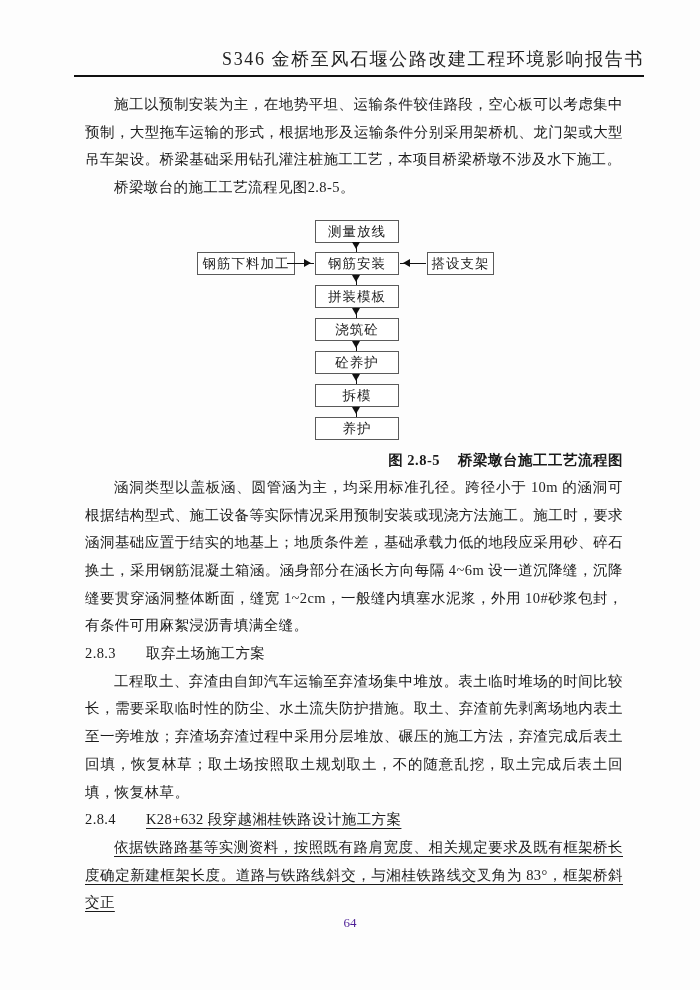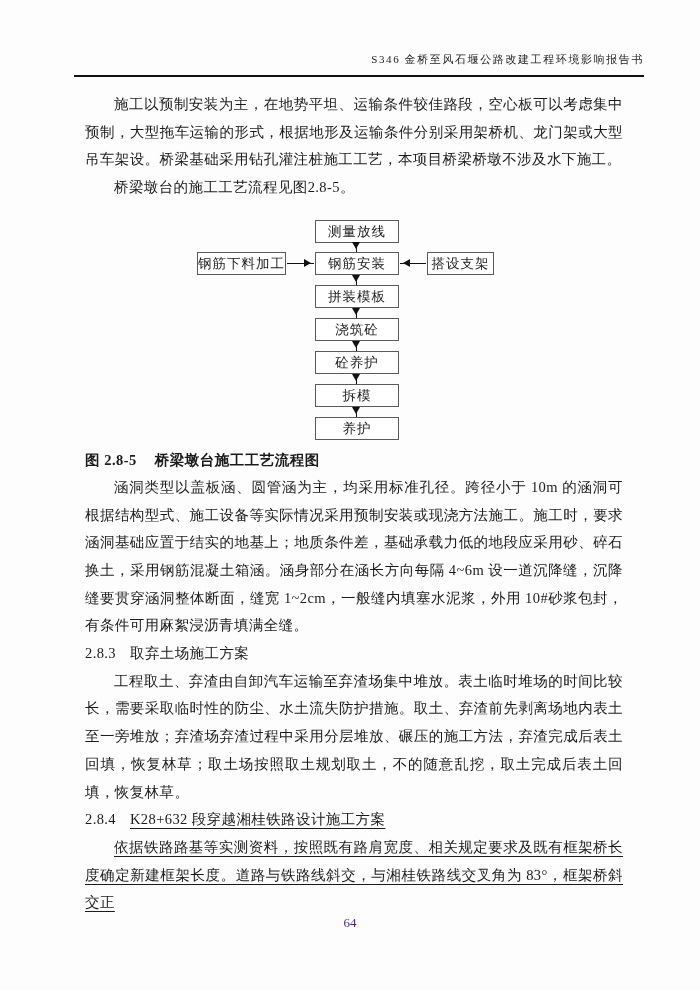--- a/index.html
+++ b/index.html
@@ -16,37 +16,37 @@
     overflow:hidden;
   }
   
   .header {
     position:absolute; top:50px; left:74px; right:56px;
     border-bottom:2px solid #111;
     padding-bottom:7px;
   }
   .header-title {
     text-align:right;
-    font-size:11px;
+    font-size:18px;
     letter-spacing:1.6px;
     color:#222;
     line-height:18px;
   }
   
   .content {
     position:absolute; top:91px; left:85px; width:538px;
     font-size:14.5px;
     line-height:27.7px;
     text-align:justify;
     letter-spacing:0.4px;
   }
   .content p { margin:0; }
   .para { text-indent:2em; }
   .heading { text-indent:0; }
-  .heading .h-num { margin-right:14px; }
+  .heading .h-num { margin-right:30px; }
   .u { text-decoration:underline; text-underline-offset:4px; text-decoration-thickness:1px; }
   
   .flowchart {
     position:relative;
     height:226px;
     margin-top:16px;
   }
   .flow-box {
     position:absolute;
     box-sizing:border-box;
@@ -81,21 +81,21 @@
     border-left:7px solid #111;
   }
   .arrow-h.to-left::before {
     content:""; position:absolute; left:-1px; top:-4.6px;
     width:0; height:0;
     border:4px solid transparent;
     border-right:7px solid #111;
   }
   
   .fig-caption {
-    text-align:left;
+    text-align:right;
     font-weight:bold;
     text-indent:0;
     line-height:21px;
     margin:6px 0 3px 0 !important;
     letter-spacing:0.5px;
   }
   .fig-caption .cap-label { margin-right:18px; }
   
   .footer {
     position:absolute; top:915px; left:0; right:0;
@@ -121,21 +121,21 @@
     <div class="flowchart">
 
       <div class="flow-box fb-c" style="top:2px;">测量放线</div>
       <div class="flow-box fb-c" style="top:34px;">钢筋安装</div>
       <div class="flow-box fb-c" style="top:67px;">拼装模板</div>
       <div class="flow-box fb-c" style="top:100px;">浇筑砼</div>
       <div class="flow-box fb-c" style="top:133px;">砼养护</div>
       <div class="flow-box fb-c" style="top:166px;">拆模</div>
       <div class="flow-box fb-c" style="top:199px;">养护</div>
 
-      <div class="flow-box" style="top:34px; left:112px; width:89px;">钢筋下料加工</div>
+      <div class="flow-box" style="top:34px; left:112px; width:98px;">钢筋下料加工</div>
       <div class="flow-box" style="top:34px; left:342px; width:67px;">搭设支架</div>
 
       <div class="arrow-v" style="top:25px;  height:9px;"></div>
       <div class="arrow-v" style="top:57px;  height:10px;"></div>
       <div class="arrow-v" style="top:90px;  height:10px;"></div>
       <div class="arrow-v" style="top:123px; height:10px;"></div>
       <div class="arrow-v" style="top:156px; height:10px;"></div>
       <div class="arrow-v" style="top:189px; height:10px;"></div>
 
       <div class="arrow-h to-right" style="top:45px; left:202px; width:27px;"></div>

